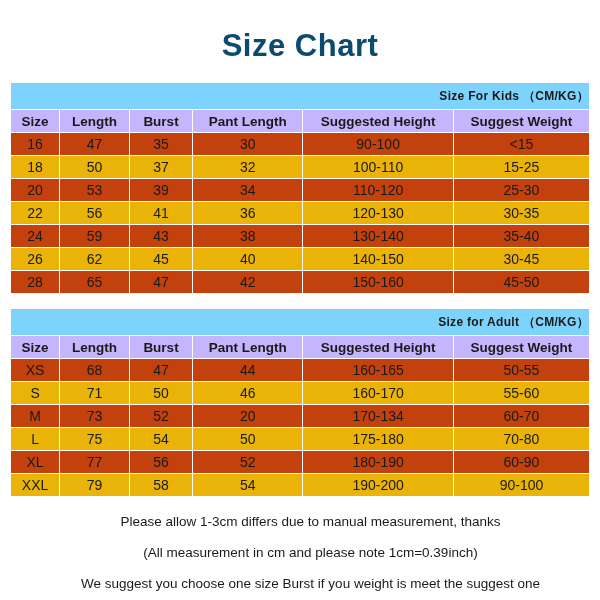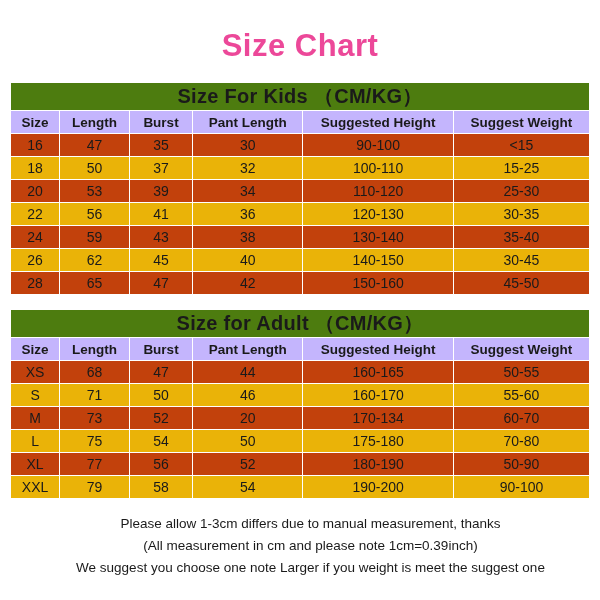--- a/index.html
+++ b/index.html
@@ -20,39 +20,39 @@
     box-sizing: border-box;
     padding: 0;
     position: relative;
   }
   .title {
     text-align: center;
     font-size: 31px;
     font-weight: bold;
     letter-spacing: 0.5px;
     margin: 28px 0 18px 0;
-    color: #ec4899;
+    color: #0c4a6e;
   }
   .table-block {
     margin: 0 10px 8px 10px;
   }
   table.size-table {
     width: 100%;
     border-collapse: collapse;
     table-layout: fixed;
   }
   table.size-table td, table.size-table th {
     border: 1px solid #ffffff;
     padding: 0;
   }
   .band {
-    background: #4d7c0f;
-    text-align: center;
+    background: #7dd3fc;
+    text-align: right;
     font-weight: bold;
-    font-size: 20px;
+    font-size: 12px;
     height: 26px;
     color: #1a1a1a;
     letter-spacing: 0.3px;
   }
   .hdr td {
     background: #c4b5fd;
     font-weight: bold;
     font-size: 13.5px;
     text-align: center;
     height: 22px;
@@ -84,21 +84,21 @@
   .c5 { width: 23.5%; }
 
   .notes {
     margin-top: 14px;
     text-align: center;
     font-size: 13.5px;
     line-height: 21px;
     color: #1a1a1a;
   }
   .notes div {
-    margin: 1px 0;
+    margin: 10px 0;
     padding-left: 21px;
   }
   .spacer-adult { height: 6px; }
 </style>
 </head>
 <body>
 
 <div class="page">
 
   <div class="title">Size Chart</div>
@@ -240,33 +240,33 @@
           <td>50</td>
           <td>175-180</td>
           <td>70-80</td>
         </tr>
         <tr class="row shade">
           <td>XL</td>
           <td>77</td>
           <td>56</td>
           <td>52</td>
           <td>180-190</td>
-          <td>50-90</td>
+          <td>60-90</td>
         </tr>
         <tr class="row plain">
           <td>XXL</td>
           <td>79</td>
           <td>58</td>
           <td>54</td>
           <td>190-200</td>
           <td>90-100</td>
         </tr>
       </tbody>
     </table>
   </div>
 
   <div class="notes">
     <div>Please allow 1-3cm differs due to manual measurement, thanks</div>
     <div>(All measurement in cm and please note 1cm=0.39inch)</div>
-    <div>We suggest you choose one note Larger if you weight is meet the suggest one</div>
+    <div>We suggest you choose one size Burst if you weight is meet the suggest one</div>
   </div>
 
 </div>
 
 </body></html>

